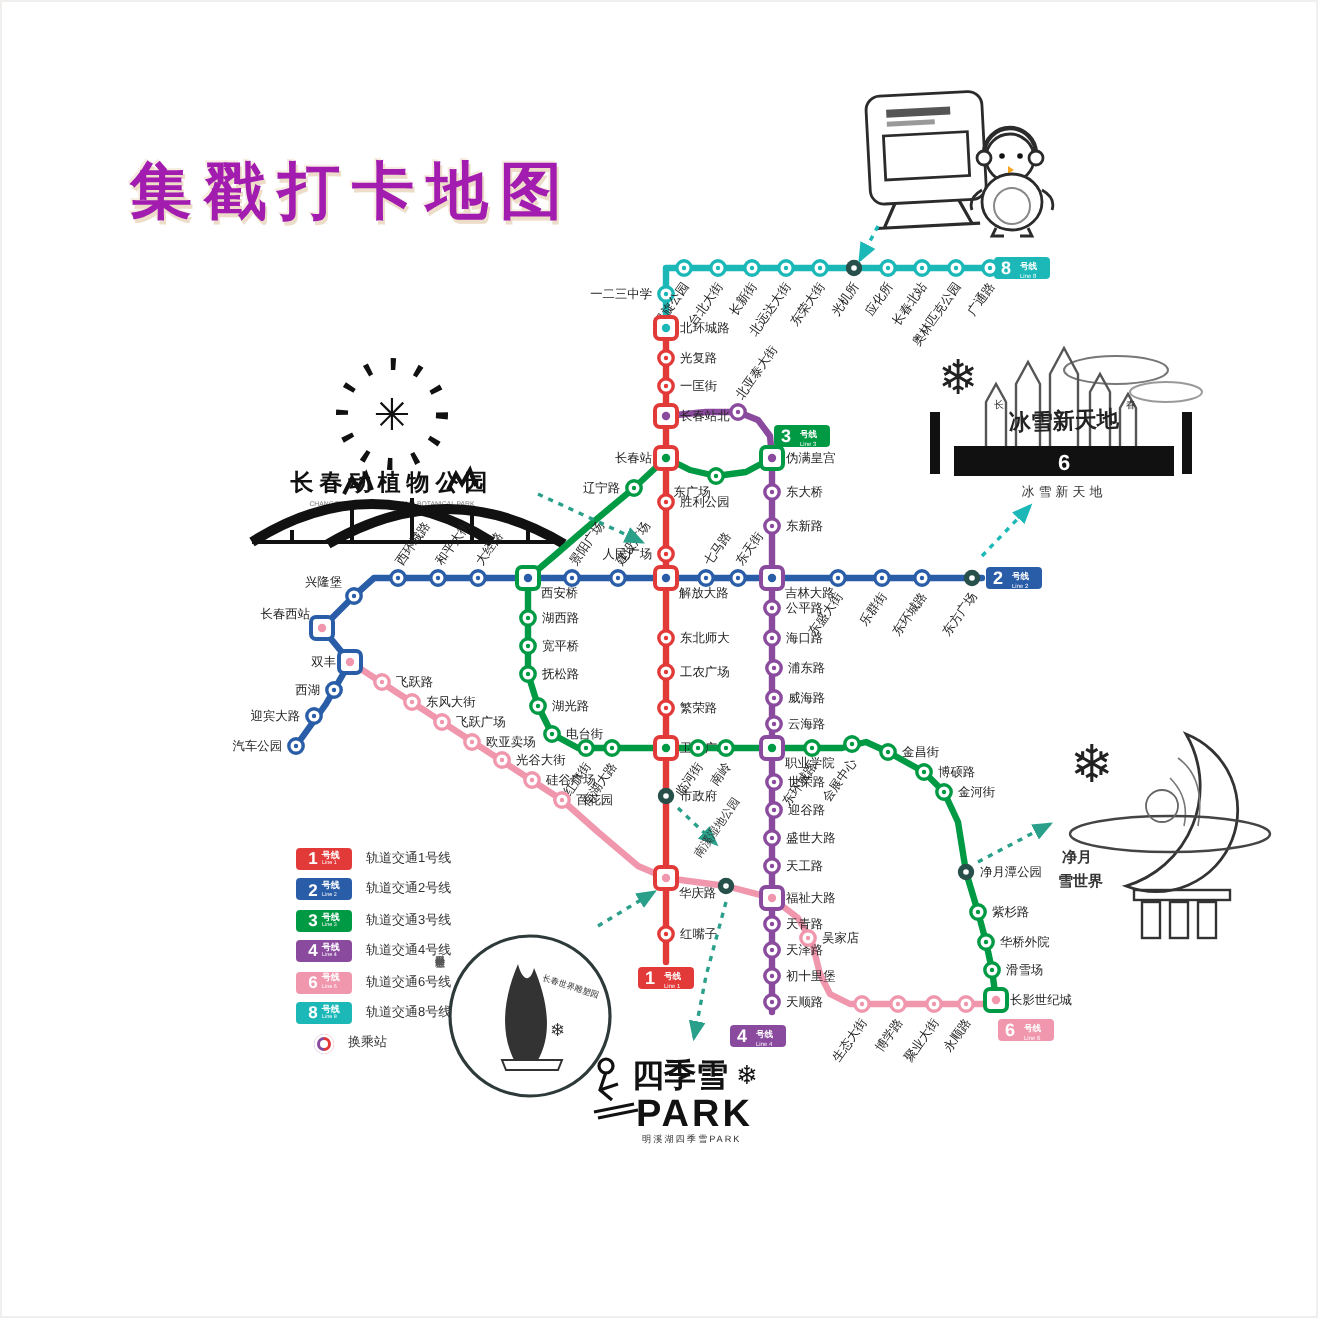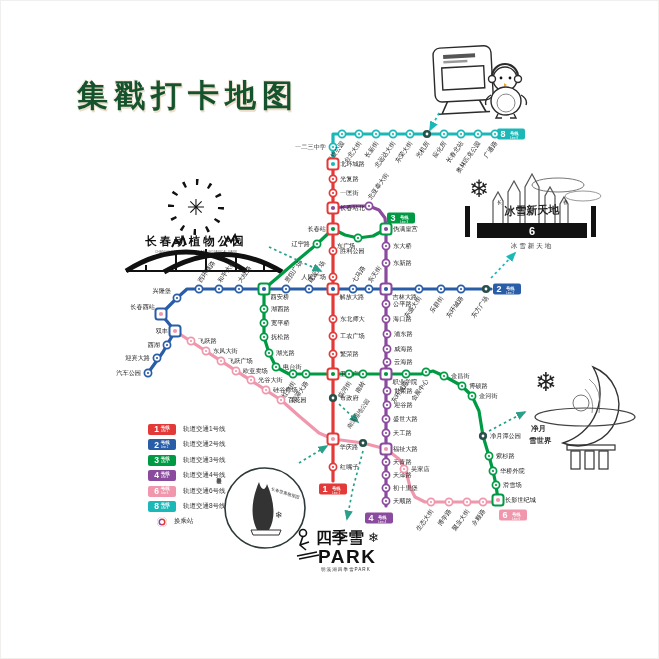--- a/index.html
+++ b/index.html
@@ -1,20 +1,20 @@
 <!DOCTYPE html>
 <html><head>
 <meta charset="utf-8">
 <style>
   html,body{margin:0;padding:0;background:#fff;}
   .page{position:relative;width:659px;height:659px;background:#ffffff;overflow:hidden;
         font-family:"Liberation Sans",sans-serif;box-sizing:border-box;border:1px solid #f0efed;}
   #map{position:absolute;left:0;top:0;}
-  .map-title{position:absolute;left:76px;top:74px;font-family:"DejaVu Serif",serif;
-             font-weight:900;font-size:31px;letter-spacing:6px;color:#14532d;
+  .map-title{position:absolute;left:64px;top:74px;font-family:"DejaVu Serif",serif;
+             font-weight:900;font-size:31px;letter-spacing:6px;color:#a21caf;
              text-shadow:1px 2px 0 #ecdcc8, -1px -1px 0 #f6ece0;white-space:nowrap;}
   .legend{position:absolute;left:147px;top:423px;}
   .legend-row{display:flex;align-items:center;gap:7px;height:11px;margin-bottom:4.4px;}
   .lg-badge{width:28px;height:11px;border-radius:2px;color:#fff;display:flex;align-items:center;
             justify-content:center;gap:2px;flex:none;}
   .lg-num{font-size:8.5px;font-weight:bold;line-height:1;}
   .lg-col{display:flex;flex-direction:column;line-height:1;}
   .lg-suffix{font-size:4.5px;font-weight:bold;}
   .lg-sub{font-size:3px;transform:scale(.9);transform-origin:left;}
   .lg-label{font-size:6.5px;color:#333;white-space:nowrap;}

